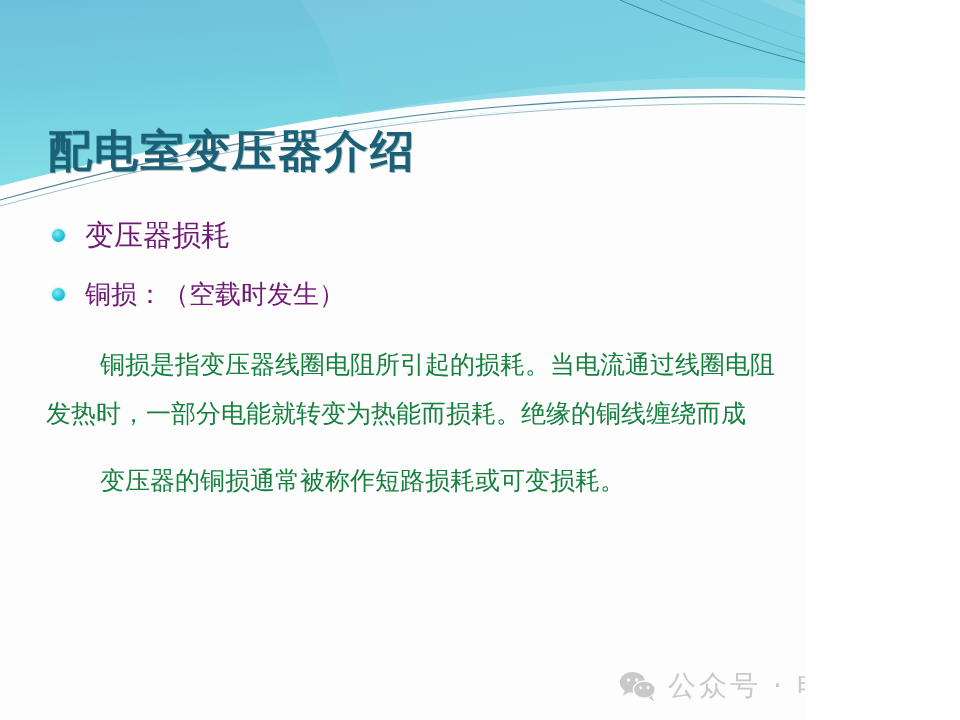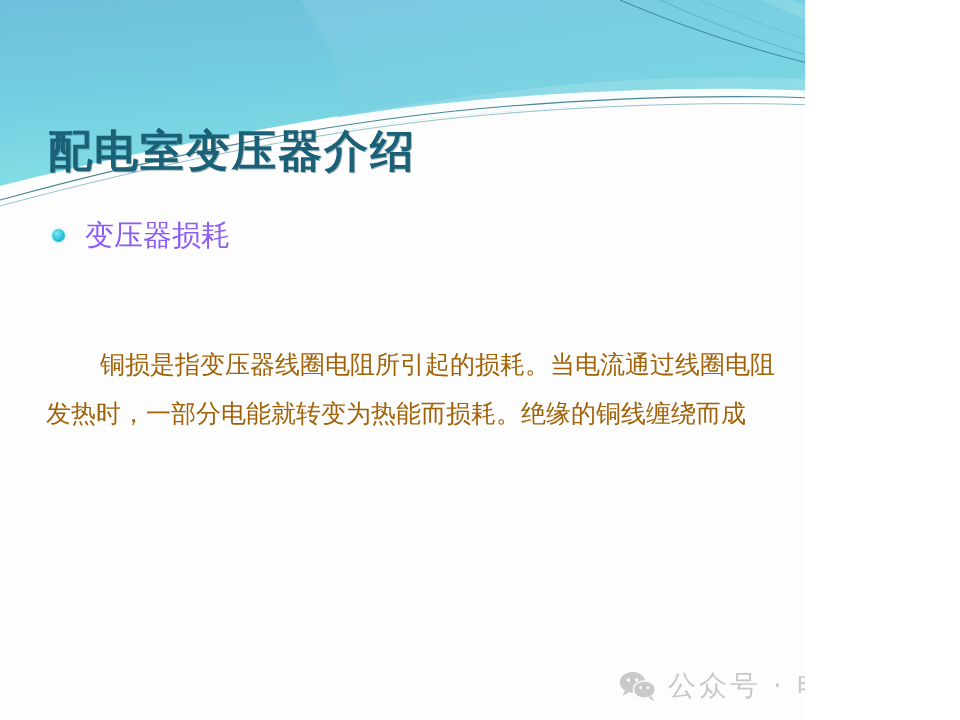--- a/index.html
+++ b/index.html
@@ -57,37 +57,37 @@
     height: 13px;
     border-radius: 50%;
     background: radial-gradient(circle at 38% 34%, #7fe6f2 0%, #25c2d8 55%, #14a9c4 100%);
     box-shadow: 0 0 3px rgba(120, 220, 240, 0.9);
     flex: 0 0 auto;
     margin-right: 20px;
   }
   .bullet-text {
     font-family: Liberation Serif, serif;
     font-size: 29px;
-    color: #8b5cf6;
+    color: #701a75;
     line-height: 1.2;
     white-space: nowrap;
   }
   .bullet-row.second .bullet-text {
     font-size: 26px;
   }
 
   
   .body-copy {
     position: absolute;
     left: 46px;
     top: 340px;
     width: 890px;
     font-family: "DejaVu Serif", "Liberation Serif", serif;
     font-size: 25px;
-    color: #a16207;
+    color: #15803d;
   }
   .body-line {
     line-height: 49px;
     white-space: nowrap;
   }
   .body-line.indent {
     text-indent: 54px;
   }
   .body-line.gap {
     margin-top: 18px;
@@ -171,26 +171,31 @@
 
   <div class="slide-title">配电室变压器介绍</div>
 
   <div class="bullets">
 
     <div class="bullet-row first">
       <span class="bullet-marker"></span>
       <span class="bullet-text">变压器损耗</span>
     </div>
 
+    <div class="bullet-row second">
+      <span class="bullet-marker"></span>
+      <span class="bullet-text">铜损：（空载时发生）</span>
+    </div>
 
   </div>
 
   <div class="body-copy">
     <div class="body-line indent">铜损是指变压器线圈电阻所引起的损耗。当电流通过线圈电阻</div>
     <div class="body-line">发热时，一部分电能就转变为热能而损耗。绝缘的铜线缠绕而成</div>
+    <div class="body-line indent gap">变压器的铜损通常被称作短路损耗或可变损耗。</div>
   </div>
 
   <div class="watermark">
     <svg class="wechat-icon" viewBox="0 0 44 36" xmlns="http://www.w3.org/2000/svg">
       <ellipse cx="16" cy="14" rx="14" ry="11.5" fill="#c9c9c9"></ellipse>
       <path d="M8,22 L5,29 L12,25 Z" fill="#c9c9c9"></path>
       <circle cx="11.5" cy="11.5" r="1.9" fill="#fdfdfd"></circle>
       <circle cx="20.5" cy="11.5" r="1.9" fill="#fdfdfd"></circle>
       <ellipse cx="29" cy="22" rx="12" ry="9.5" fill="#c9c9c9" stroke="#fdfdfd" stroke-width="1.6"></ellipse>
       <path d="M37,29 L40,35 L33.5,31 Z" fill="#c9c9c9"></path>

